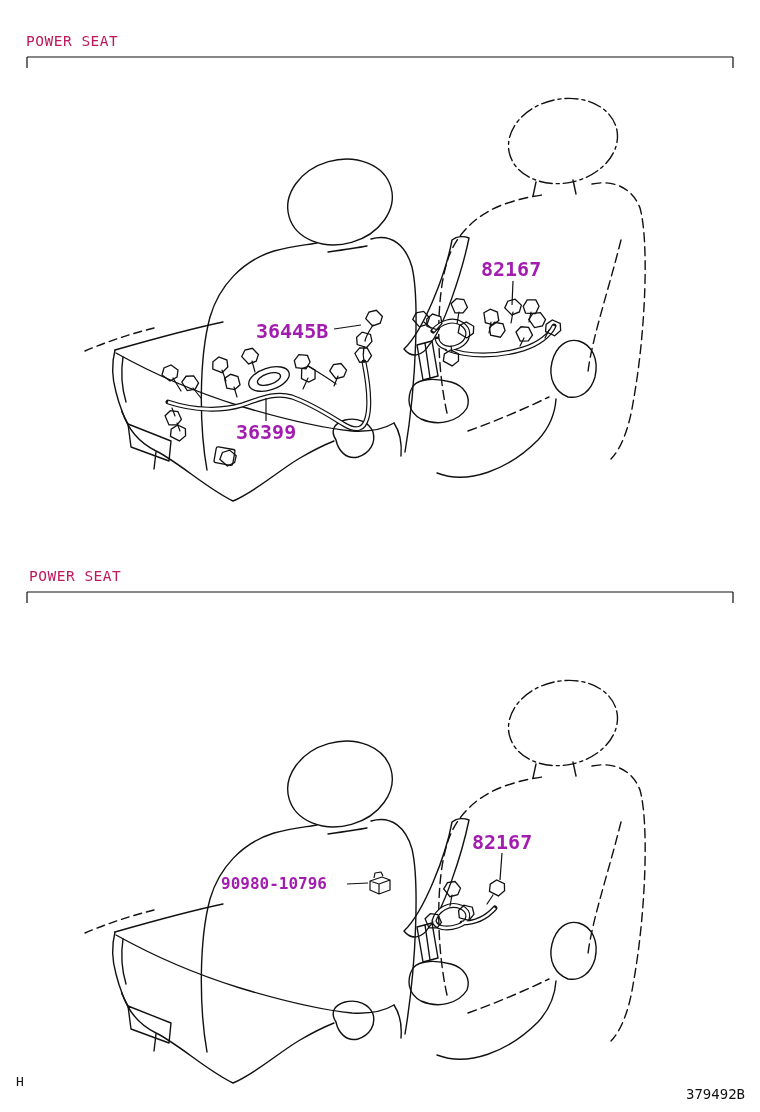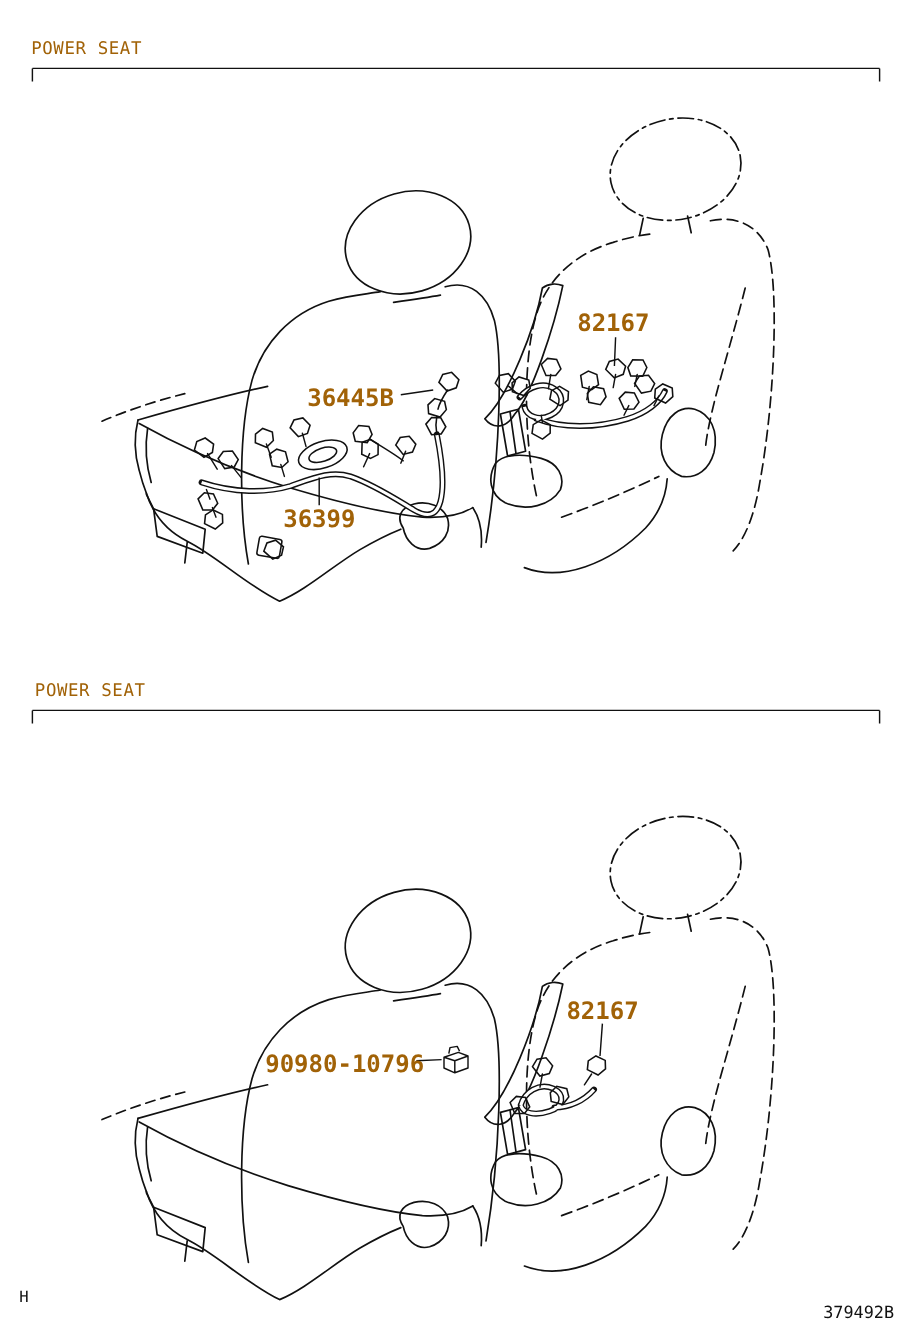--- a/index.html
+++ b/index.html
@@ -1,23 +1,23 @@
 <!DOCTYPE html>
 <html><head>
 <meta charset="utf-8">
 <style>
   html,body{margin:0;padding:0;background:#fff;}
   .page{position:relative;width:760px;height:1112px;background:#fff;overflow:hidden;
         font-family:"DejaVu Sans Mono",monospace;color:#111;}
   svg.linework{position:absolute;left:0;top:0;width:760px;height:1112px;}
   .section-title{position:absolute;font:400 14.5px "DejaVu Sans Mono",monospace;
-                 letter-spacing:.5px;color:#a16207;white-space:nowrap;}
+                 letter-spacing:.5px;color:#be185d;white-space:nowrap;}
   .part-label{position:absolute;font-family:"DejaVu Sans Mono",monospace;font-weight:700;
-              font-size:20px;color:#a16207;white-space:nowrap;letter-spacing:0;cursor:pointer;}
-  .part-label.small{font-size:20px;}
+              font-size:20px;color:#a21caf;white-space:nowrap;letter-spacing:0;cursor:pointer;}
+  .part-label.small{font-size:16px;}
   .footer-left{position:absolute;left:16px;top:1074px;font:400 13px "DejaVu Sans Mono",monospace;}
   .footer-right{position:absolute;left:686px;top:1086px;font:400 14px "DejaVu Sans Mono",monospace;}
 </style>
 </head>
 <body>
 
 <div class="page">
 
   <svg class="linework" viewBox="0 0 760 1112">
     <defs>

